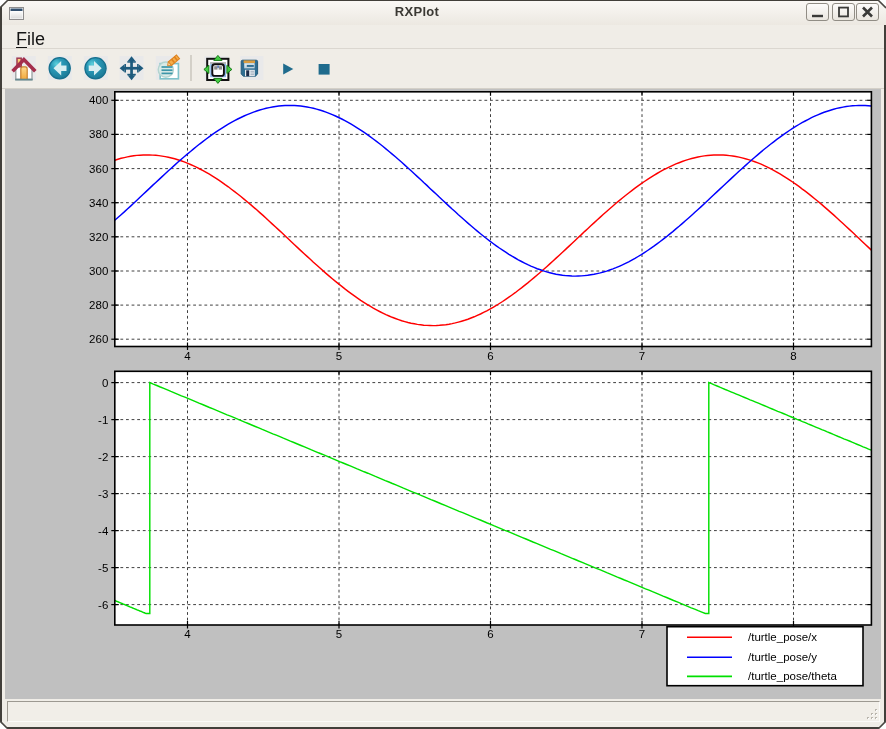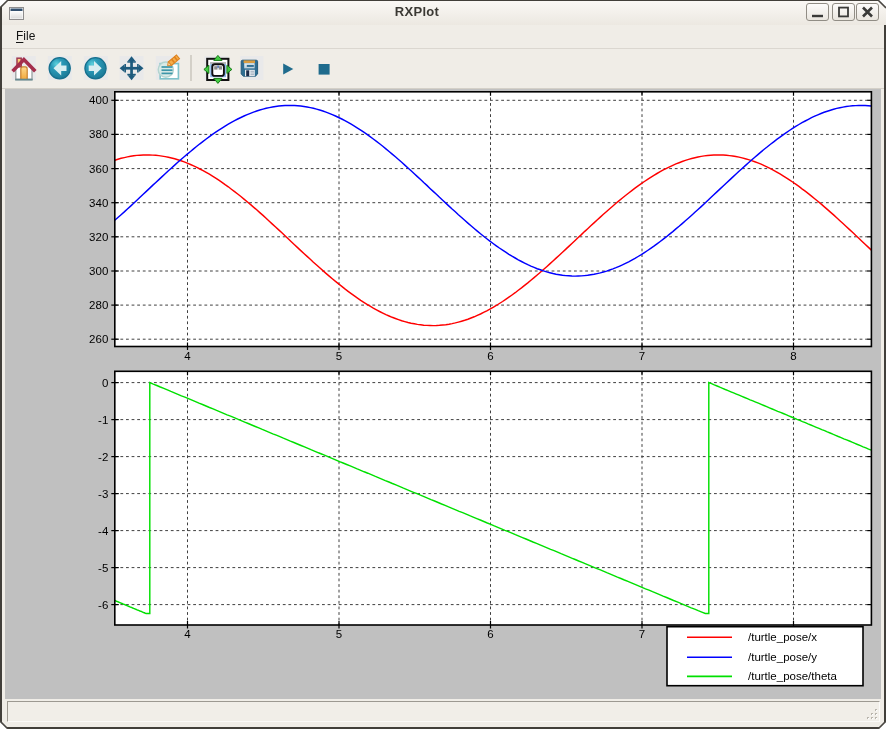--- a/index.html
+++ b/index.html
@@ -2,21 +2,21 @@
 <html><head>
 <meta charset="utf-8">
 <style>
 html,body{margin:0;padding:0;}
 body{width:886px;height:729px;position:relative;background:#efece6;font-family:"Liberation Sans",sans-serif;overflow:hidden;}
 #frame{position:absolute;inset:0;border:2px solid #423f3a;border-top-width:1px;border-bottom-width:2px;background:#f0ede7;box-sizing:border-box;}
 #titlebar{position:absolute;left:2px;top:1px;right:0;height:24px;background:linear-gradient(#faf8f5,#ece8e1);}
 #title{position:absolute;left:0;right:54px;top:3px;text-align:center;font-size:13px;font-weight:bold;color:#3b3934;letter-spacing:0.3px;}
 .winbtn{position:absolute;top:2px;width:23px;height:18px;border:1px solid #918d85;border-radius:3px;background:linear-gradient(#fdfcfb,#eae6df);box-sizing:border-box;text-align:center;}
 #menubar{position:absolute;left:2px;top:25px;right:2px;height:23px;background:#f0ede7;border-bottom:1px solid #dbd7d0;}
-#menufile{position:absolute;left:14px;top:4px;font-size:12px;color:#141414;}
+#menufile{position:absolute;left:14px;top:4px;font-size:18px;color:#141414;}
 #toolbar{position:absolute;left:2px;top:49px;right:2px;height:39px;background:#f0ede7;border-bottom:1px solid #d4d0c8;}
 #figwrap{position:absolute;left:5px;top:89px;width:876px;height:442px;}
 #statusbar{position:absolute;left:7px;top:701px;width:873px;height:21px;background:#f1eee8;border-top:1px solid #9d9991;border-left:1px solid #9d9991;border-bottom:1px solid #fbfaf8;border-right:1px solid #fbfaf8;box-sizing:border-box;}
 .gr{stroke:#404040;stroke-width:1;stroke-dasharray:2.8 2.8;}
 .tk{stroke:#000;stroke-width:1.2;}
 .tl{font-family:"Liberation Sans",sans-serif;font-size:11.5px;fill:#000;}
 </style>
 </head>
 <body>
 <div id="frame"></div>

